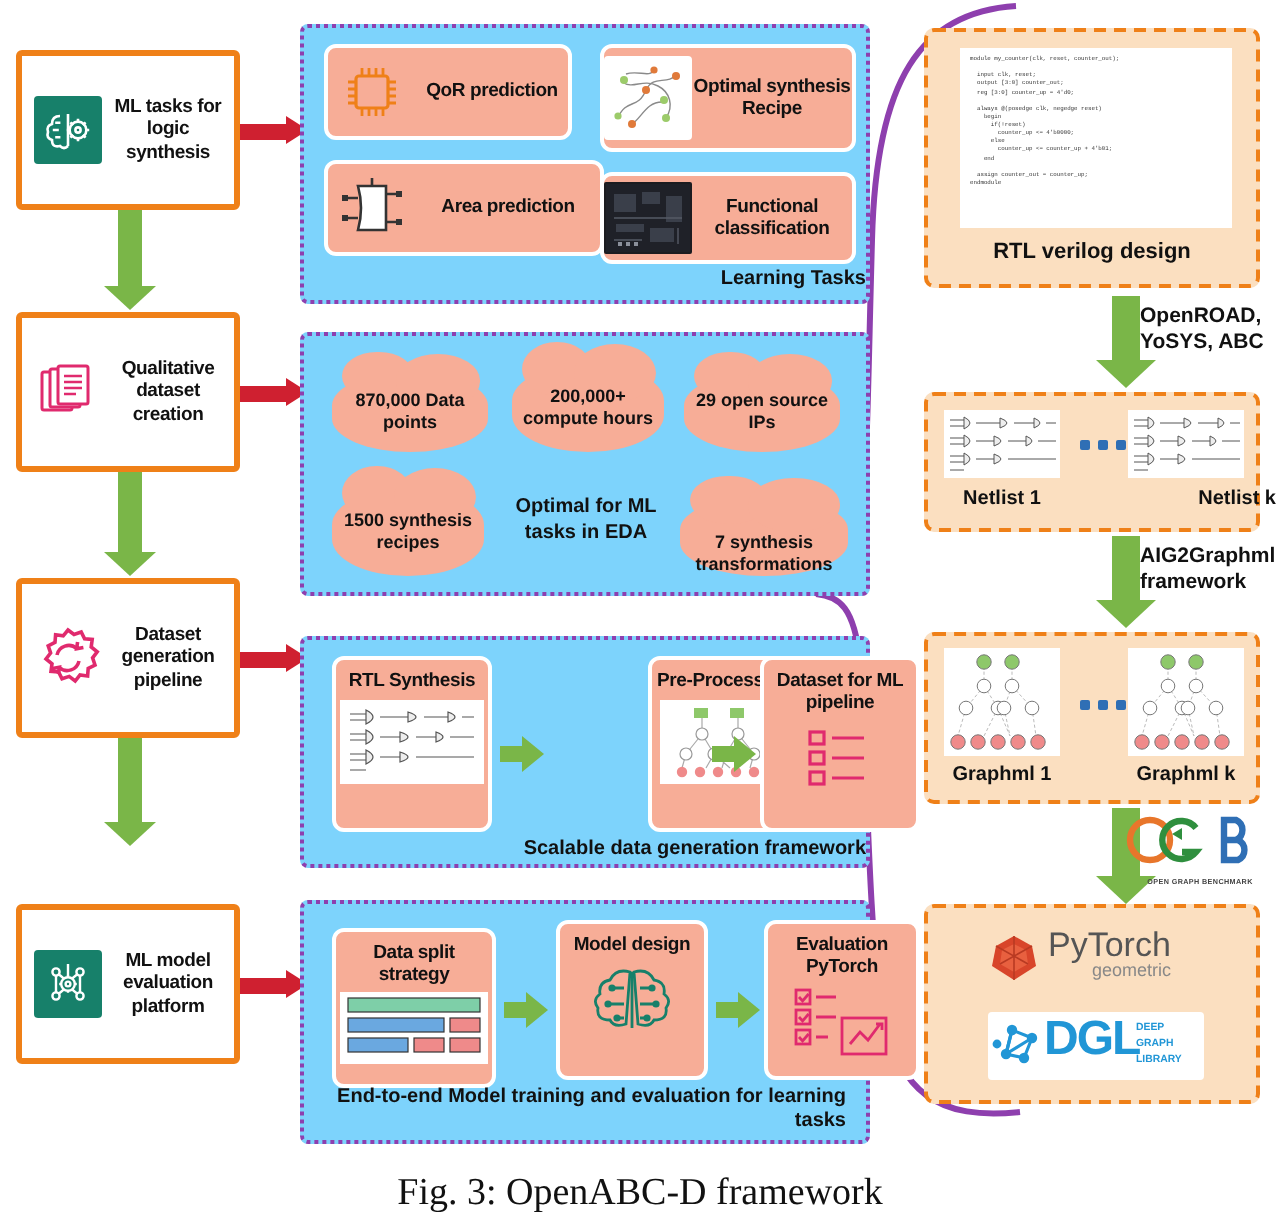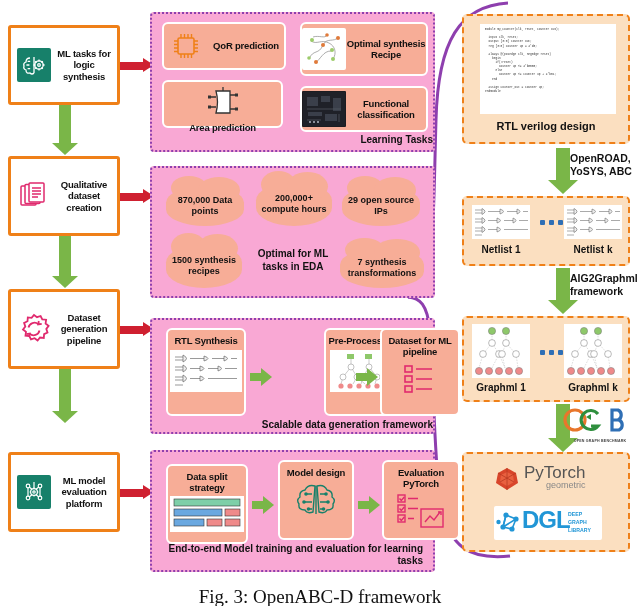--- a/index.html
+++ b/index.html
@@ -26,21 +26,21 @@
   .garrow .head{position:absolute;left:0;width:0;height:0;border-left:13px solid transparent;border-right:13px solid transparent;border-top:12px solid #7ab648;}
 
   
   .rarrow{position:absolute;height:14px;}
   .rarrow .shaft{position:absolute;left:0;top:4px;height:8px;background:#cf2030;}
   .rarrow .head{position:absolute;top:0;width:0;height:0;border-top:7px solid transparent;border-bottom:7px solid transparent;border-left:11px solid #cf2030;}
 
   
   .ppanel{
     position:absolute;left:150px;width:285px;
-    background:#f9a8d4;border:2px dotted #8e3fae;border-radius:4px;box-sizing:border-box;
+    background:#7dd3fc;border:2px dotted #8e3fae;border-radius:4px;box-sizing:border-box;
   }
   .pcap{
     position:absolute;left:0;right:0;text-align:right;font-size:10px;font-weight:700;color:#111;
     line-height:1.15;
   }
   .scard{
     position:absolute;background:#f7ad97;border:2px solid #fff;border-radius:6px;box-sizing:border-box;
     display:flex;align-items:center;
   }
   .scard .ctxt{flex:1;text-align:center;font-size:9.5px;font-weight:700;color:#111;line-height:1.18;letter-spacing:-.2px;}
@@ -235,21 +235,21 @@
             <circle cx="13" cy="33" r="2" fill="#e07a3a"></circle>
             <circle cx="30" cy="30" r="2" fill="#9ccb6a"></circle>
             <circle cx="24" cy="6" r="1.8" fill="#e07a3a"></circle>
             <circle cx="6" cy="29" r="1.8" fill="#9ccb6a"></circle>
           </g>
         </svg>
       </span>
       <span class="ctxt">Optimal synthesis Recipe</span>
     </div>
 
-    <div class="scard" style="left:10px;top:66px;width:121px;height:48px;flex-direction:column;">
+    <div class="scard" style="left:10px;top:66px;width:140px;height:48px;">
       <span class="cimg" style="width:44px;height:40px;background:transparent;">
         <svg width="34" height="34" viewBox="0 0 34 34">
           <g stroke="#333" stroke-width="1.3" fill="#fff">
             <path d="M10 6 h14 v22 h-14 q3 -11 0 -22z"></path>
           </g>
           <g stroke="#333" stroke-width="1.3" fill="none">
             <path d="M4 12 h6 M4 22 h6 M24 10 h6 M24 24 h6 M17 2 v4"></path>
           </g>
           <g fill="#333">
             <rect x="2" y="10.5" width="3" height="3"></rect>
@@ -296,21 +296,21 @@
     <div class="cloud" style="left:104px;top:14px;width:76px;height:44px;">
       <span>200,000+ compute hours</span>
     </div>
     <div class="cloud" style="left:190px;top:18px;width:78px;height:40px;">
       <span>29 open source IPs</span>
     </div>
     <div class="cloud" style="left:14px;top:76px;width:76px;height:44px;">
       <span>1500 synthesis recipes</span>
     </div>
     <div class="cloudtxt" style="left:98px;top:80px;width:86px;">Optimal for ML tasks in EDA</div>
-    <div class="cloud" style="left:188px;top:80px;width:84px;height:40px;">
+    <div class="cloud" style="left:188px;top:80px;width:84px;height:40px;align-items:flex-end;">
       <span>7 synthesis transformations</span>
     </div>
   </div>
 
   <div class="ppanel" style="top:318px;height:116px;">
     <div class="scard vcard" style="left:14px;top:8px;width:80px;height:88px;">
       <span class="ctxt">RTL Synthesis</span>
       <span class="cimg" style="width:72px;height:42px;margin-top:4px;">
         <svg width="70" height="40" viewBox="0 0 70 40">
           <rect width="70" height="40" fill="#fff"></rect>
@@ -526,21 +526,21 @@
           <path d="M25 13 q7 2.5 0 5 z" fill="#eee"></path>
           <path d="M25 22 q7 2.5 0 5 z" fill="#eee"></path>
           <path d="M35 6.5 h10 M32 15.5 h9 M32 24.5 h12"></path>
           <path d="M45 4 q6 2.5 0 5 z" fill="#eee"></path>
           <path d="M41 13 q6 2.5 0 5 z" fill="#eee"></path>
           <path d="M51 6.5 h5 M47 15.5 h9 M44 24.5 h12"></path>
         </g>
       </svg>
     </div>
     <div class="nlname" style="left:6px;top:46px;width:62px;">Netlist 1</div>
-    <div class="nlname" style="left:98px;top:46px;width:62px;"><span>Netlist k</span></div>
+    <div class="nlname" style="left:112px;top:46px;width:62px;text-align:right;"><span>Netlist k</span></div>
   </div>
 
   <div class="rgarrow" style="left:548px;top:268px;height:46px;">
     <span class="shaft" style="height:32px;"></span>
       <span class="head" style="top:32px;"></span>
   </div>
   <div class="alab" style="left:570px;top:272px;width:70px;">AIG2Graphml framework</div>
 
   <div class="obox" style="top:316px;height:86px;">
     <div class="whitebox" style="left:8px;top:6px;width:58px;height:54px;">

